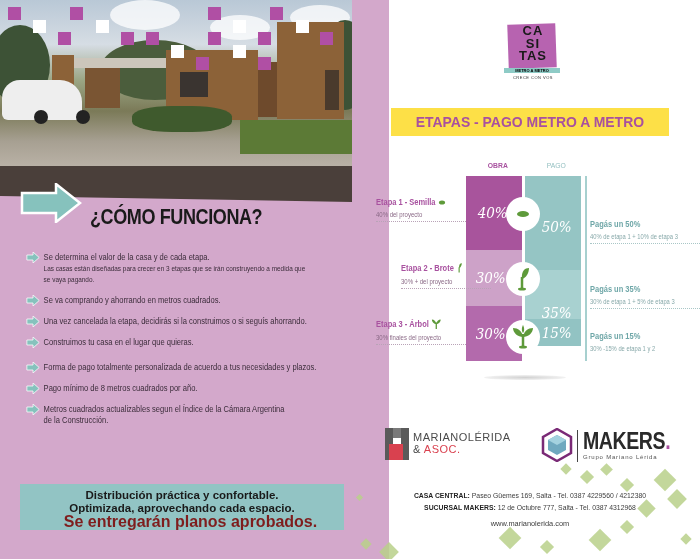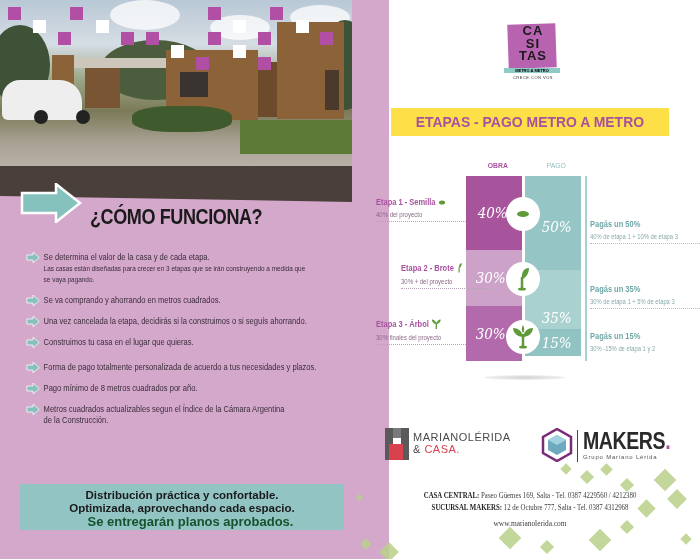--- a/index.html
+++ b/index.html
@@ -27,21 +27,21 @@
   .arrow-big { position: absolute; left: 20px; top: 183px; }
   .title { position: absolute; left: 90px; top: 204px; font-family: "Liberation Sans", sans-serif; font-weight: bold; font-size: 22px; color: #1a1a1a; letter-spacing: -0.5px; transform: scaleX(0.82); transform-origin: left; }
 
   .bullets { position: absolute; left: 26px; top: 252px; width: 320px; }
   .bullet { position: relative; padding-left: 20px; color: #3b2c3a; font-size: 8.6px; line-height: 11px; margin-bottom: 10px; transform: scaleX(0.88); transform-origin: left; width: 360px; }
   .bullet .b-icon { position: absolute; left: 0; top: 0; }
   .bullet .sub { font-size: 7.3px; line-height: 11px; }
 
   .callout { position: absolute; left: 20px; top: 484px; width: 324px; height: 46px; background: #92c4c4; text-align: center; padding-top: 5px; }
   .callout div { font-weight: bold; font-size: 11.5px; line-height: 13px; color: #1a1a1a; }
-  .callout .accent { color: #14532d; font-size: 13px; padding-left: 17px; }
+  .callout .accent { color: #7f1d1d; font-size: 16px; padding-left: 17px; }
 
   
   .logo { position: absolute; left: 504px; top: 24px; width: 58px; height: 52px; }
   .logo-box { position: absolute; left: 4px; top: 0; width: 48px; height: 44px; background: #b763b0; transform: rotate(-2deg); }
   .logo-text { position: absolute; left: 6px; top: 1px; width: 46px; text-align: center; font-weight: bold; font-size: 13px; line-height: 12.5px; color: #1a1a1a; letter-spacing: 1px; }
   .logo-strip { position: absolute; left: 0; top: 44px; width: 56px; height: 5px; background: #8ecbc6; font-size: 4px; line-height: 5px; text-align: center; font-weight: bold; }
   .logo-tag { position: absolute; left: 0; top: 51px; width: 58px; text-align: center; font-size: 4px; letter-spacing: 0.5px; color: #333; }
 
   .banner { position: absolute; left: 391px; top: 108px; width: 278px; height: 28px; background: #fde047; text-align: center; }
   .banner span { display: inline-block; font-weight: bold; font-size: 15.5px; line-height: 28px; color: #a8519f; transform: scaleX(0.9); }
@@ -75,21 +75,21 @@
   .ml-text .asoc { color: #d9414f; }
   .makers-logo { position: absolute; left: 541px; top: 428px; width: 140px; height: 36px; }
   .makers-name { position: absolute; left: 42px; top: 0; font-weight: bold; font-size: 23px; color: #2a2a2a; letter-spacing: -0.5px; transform: scaleX(0.85); transform-origin: left; }
   .makers-name .dot { color: #a8519f; }
   .makers-sub { position: absolute; left: 42px; top: 26px; font-size: 6px; letter-spacing: 0.8px; color: #555; white-space: nowrap; }
   .makers-sep { position: absolute; left: 36px; top: 2px; width: 1px; height: 32px; background: #444; }
 
   .diamonds { position: absolute; left: 352px; top: 460px; width: 348px; height: 99px; overflow: hidden; }
   .dm { position: absolute; background: #b9d08a; transform: rotate(45deg); opacity: 0.85; }
 
-  .contact { position: absolute; left: 360px; top: 490px; width: 340px; text-align: center; font-size: 7.6px; color: #3c3c3c; line-height: 12px; font-family: Liberation Serif, serif; }
+  .contact { position: absolute; left: 360px; top: 490px; width: 340px; text-align: center; font-size: 7.6px; color: #3c3c3c; line-height: 12px; }
   .contact b { color: #1f1f1f; }
   .contact .line { transform: scaleX(0.9); white-space: nowrap; }
   .contact .web { margin-top: 4px; font-size: 7.4px; }
 </style>
 </head>
 <body>
 
 <div class="left">
   <div class="photo">
     <div class="sky-cloud" style="left:110px;top:0;width:70px;height:30px;"></div>
@@ -219,21 +219,21 @@
       <span>30%</span>
     </div>
   <div class="seg" style="height:55px;background:#b36aac;justify-content:flex-start;padding-left:8px;">
       <span>30%</span>
     </div>
 </div>
 <div class="pago-col">
   <div class="seg" style="height:94px;background:#95c5c4;justify-content:flex-end;padding-right:8px;padding-top:8px;">
       <span>50%</span>
     </div>
-  <div class="seg" style="height:59px;background:#a8d1d0;justify-content:flex-end;padding-right:8px;padding-top:36px;">
+  <div class="seg" style="height:49px;background:#a8d1d0;justify-content:flex-end;padding-right:8px;padding-top:36px;">
       <span>35%</span>
     </div>
   <div class="seg" style="height:27px;background:#92c3c3;justify-content:flex-end;padding-right:8px;">
       <span>15%</span>
     </div>
 </div>
 
 <div class="circle" style="top:197px;">
   <svg width="14" height="8" viewBox="0 0 14 8">
       <ellipse cx="7" cy="4" rx="6" ry="3" fill="#5e9a3a"></ellipse>
@@ -327,21 +327,21 @@
 
 <div class="ml-logo">
   <svg width="24" height="32" viewBox="0 0 24 32" style="position:absolute;left:0;top:0;">
     <rect x="0" y="0" width="8" height="32" fill="#5a5a5a"></rect>
     <rect x="8" y="0" width="8" height="10" fill="#7a7a7a"></rect>
     <rect x="16" y="0" width="8" height="32" fill="#5a5a5a"></rect>
     <rect x="4" y="16" width="14" height="16" fill="#d9414f"></rect>
   </svg>
   <div class="ml-text">
     <div>MARIANOLÉRIDA</div>
-    <div><span>&amp; </span><span class="asoc">CASA.</span></div>
+    <div><span>&amp; </span><span class="asoc">ASOC.</span></div>
   </div>
 </div>
 
 <div class="makers-logo">
   <svg width="32" height="34" viewBox="0 0 32 34" style="position:absolute;left:0;top:0;">
     <polygon points="16,1 30,9 30,25 16,33 2,25 2,9" fill="none" stroke="#7a2a76" stroke-width="2.5"></polygon>
     <polygon points="16,7 25,12 25,22 16,27 7,22 7,12" fill="#6fa9bf"></polygon>
     <polygon points="16,7 25,12 16,17 7,12" fill="#a3d2df"></polygon>
   </svg>
   <div class="makers-sep"></div>

